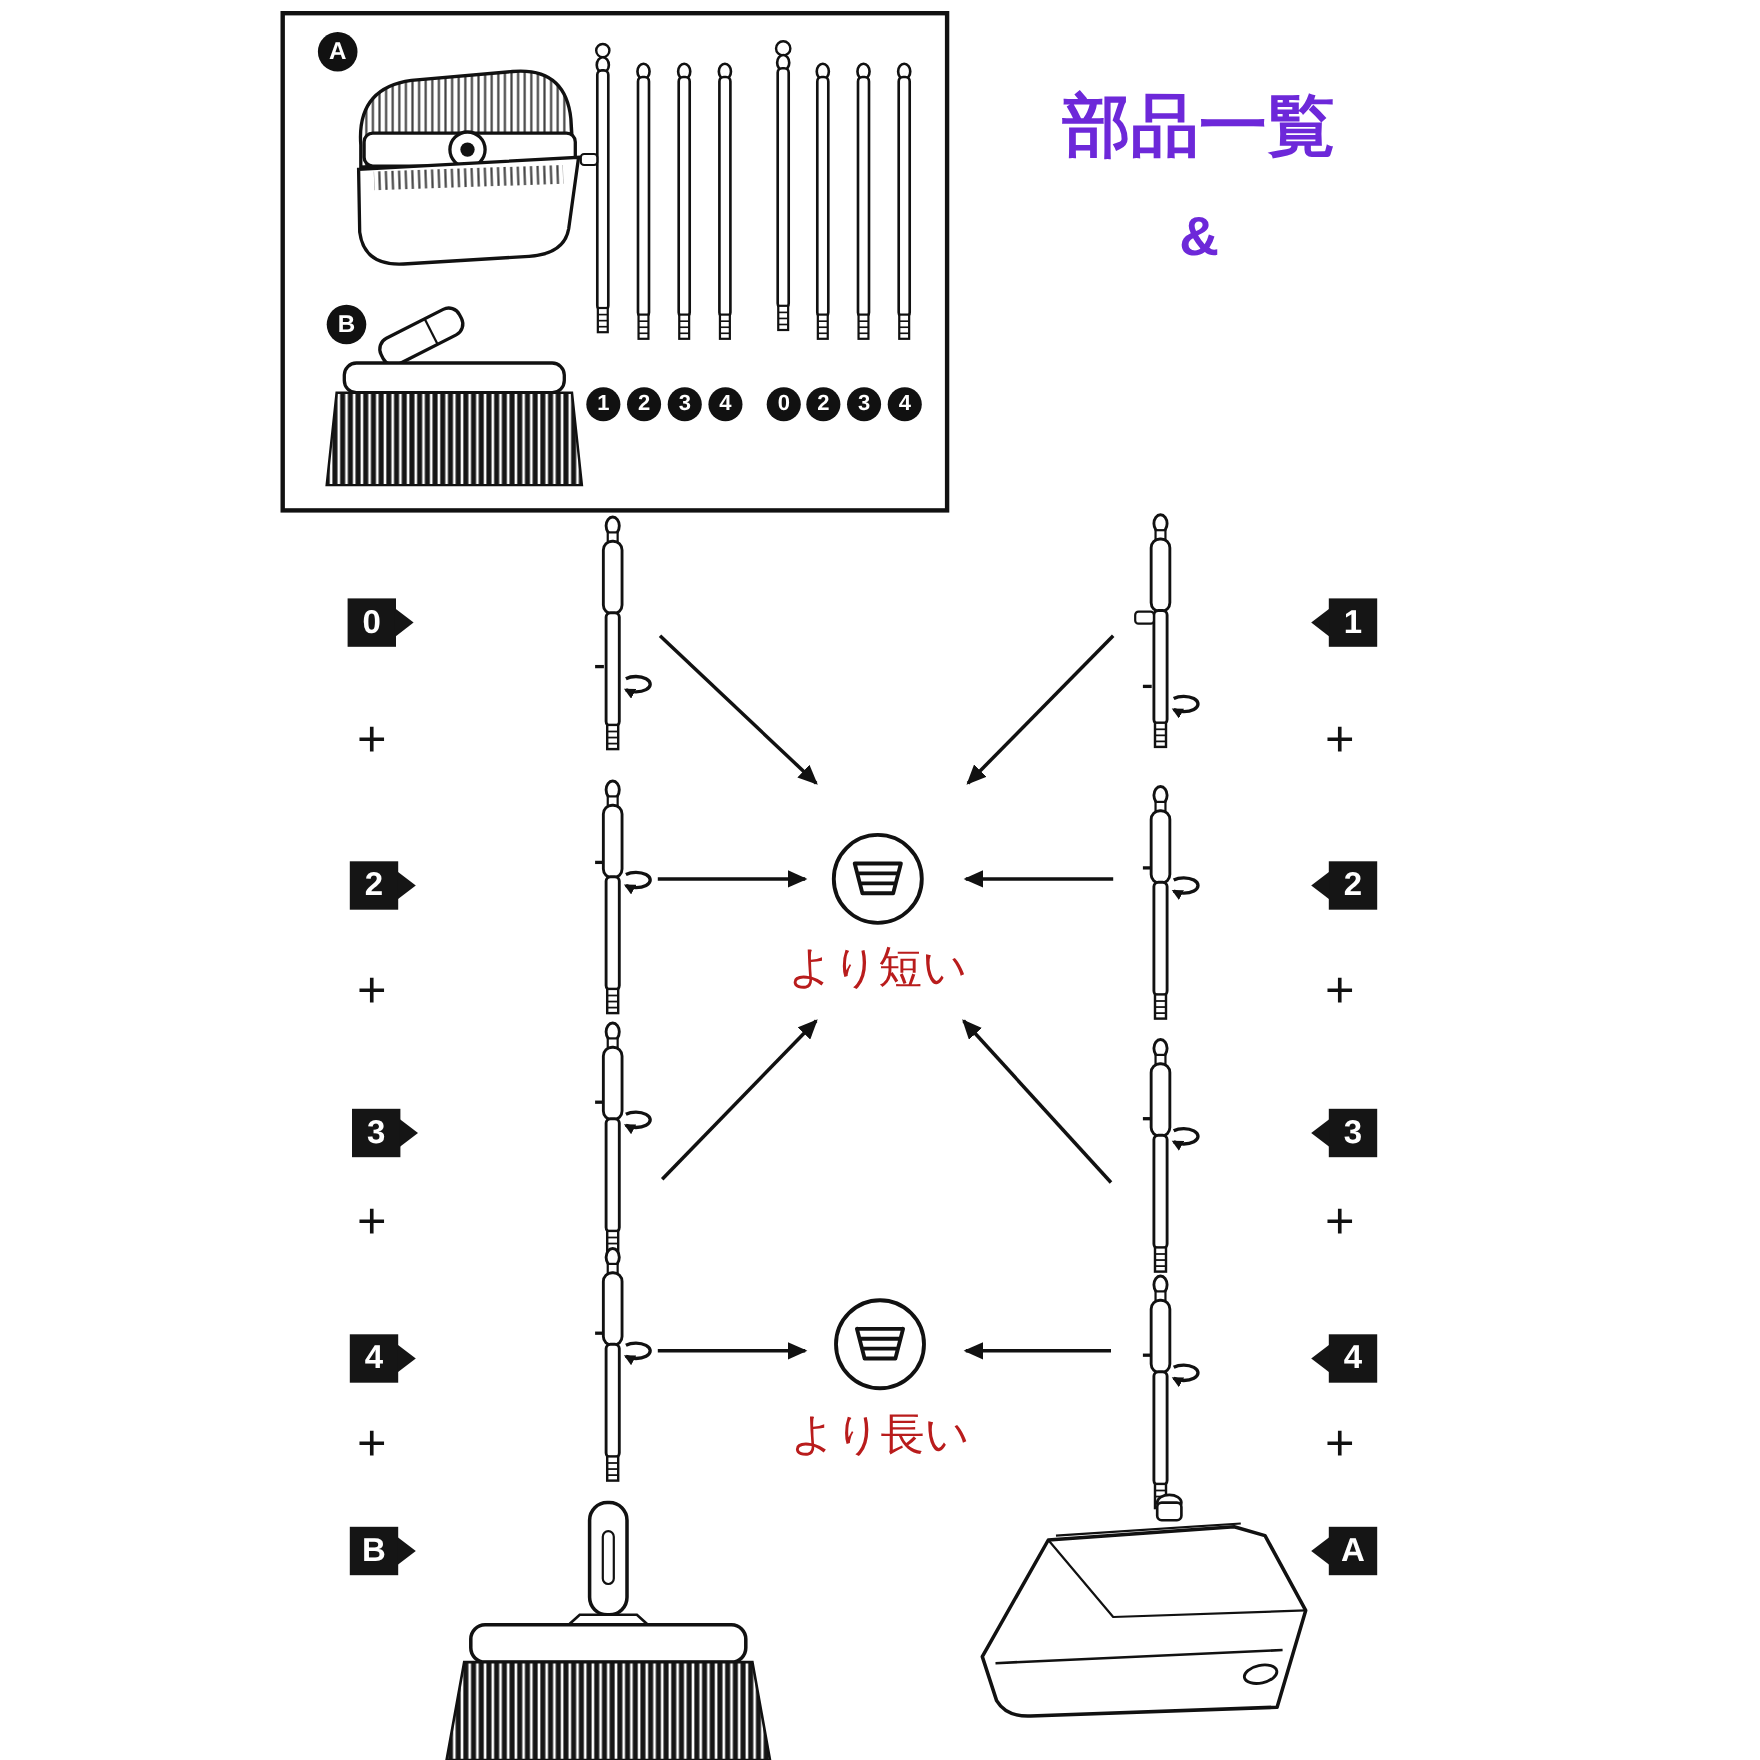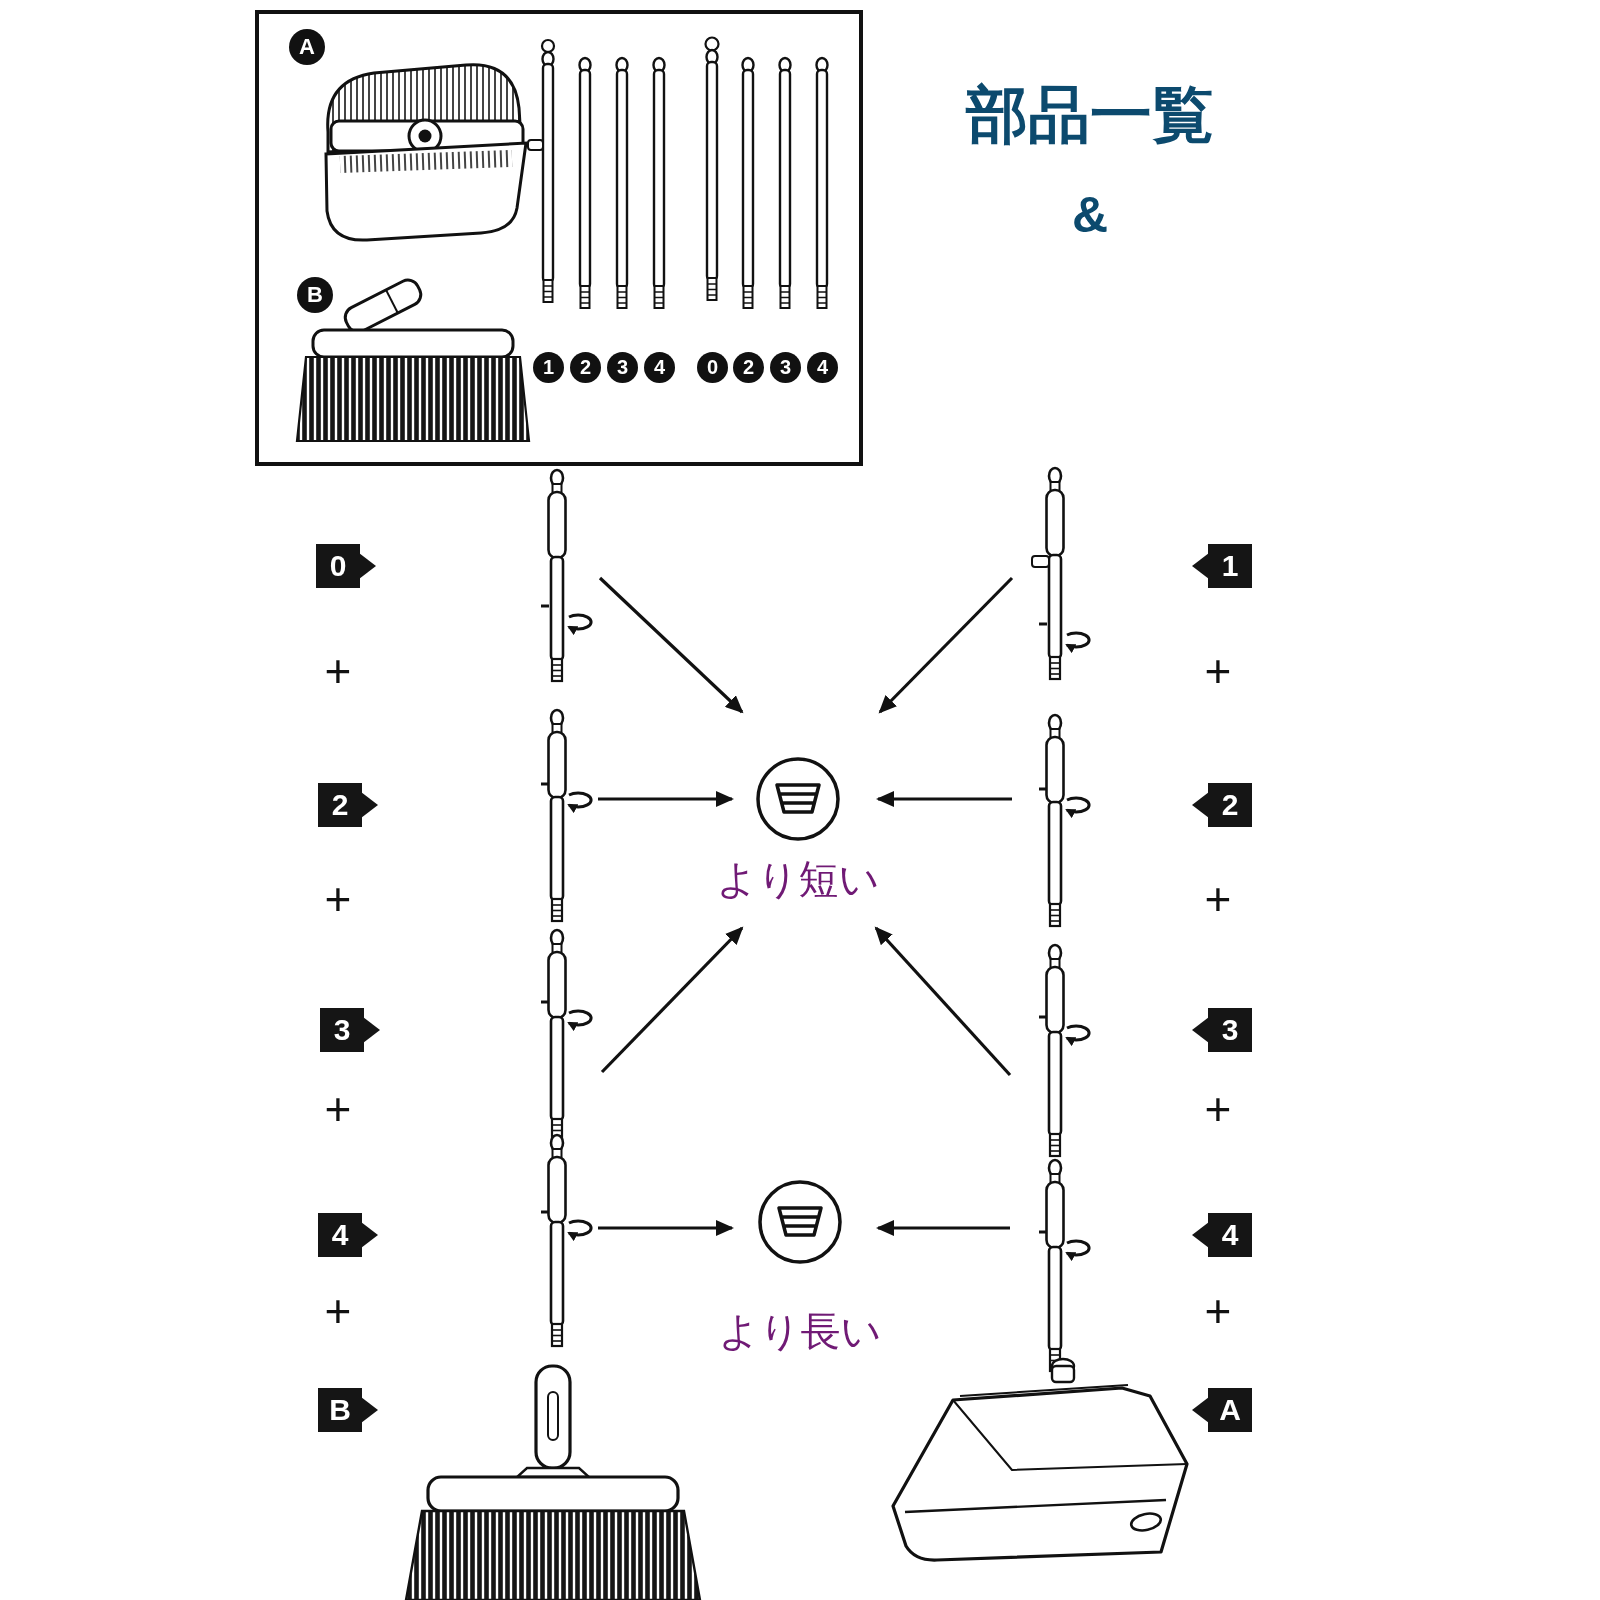--- a/index.html
+++ b/index.html
@@ -1,35 +1,35 @@
 <!DOCTYPE html>
 <html><head>
 <meta charset="utf-8">
 <style>
   html,body{margin:0;padding:0;background:#fff;}
   .page{position:relative;width:1600px;height:1600px;background:#fff;overflow:hidden;
         font-family:"Liberation Sans","DejaVu Sans",sans-serif;color:#111;}
   .art{position:absolute;left:0;top:0;}
   .parts-border{position:absolute;left:255px;top:10px;width:600px;height:448px;border:4px solid #111;background:transparent;}
   .title-block{position:absolute;left:840px;top:84px;width:500px;text-align:center;}
-  .title-line{font-weight:bold;color:#0c4a6e;}
+  .title-line{font-weight:bold;color:#6d28d9;}
   .title-main{font-size:62px;line-height:1.0;margin:0 0 44px 0;}
   .title-amp{font-size:50px;line-height:1.0;margin:0 0 40px 0;}
   .tag{position:absolute;width:44px;height:44px;background:#151515;color:#fff;font-weight:bold;
        font-size:30px;display:flex;align-items:center;justify-content:center;}
   .tri-r{position:absolute;right:-16px;top:50%;transform:translateY(-50%);width:0;height:0;
          border-top:13px solid transparent;border-bottom:13px solid transparent;border-left:17px solid #151515;}
   .tri-l{position:absolute;left:-16px;top:50%;transform:translateY(-50%);width:0;height:0;
          border-top:13px solid transparent;border-bottom:13px solid transparent;border-right:17px solid #151515;}
   .plus{position:absolute;width:44px;text-align:center;font-size:46px;font-weight:500;line-height:1;color:#111;}
   .badge{position:absolute;width:31px;height:31px;border-radius:50%;background:#111;color:#fff;
          font-weight:bold;font-size:20px;display:flex;align-items:center;justify-content:center;}
   .circ-letter{position:absolute;width:36px;height:36px;border-radius:50%;background:#111;color:#fff;
          font-weight:bold;font-size:22px;display:flex;align-items:center;justify-content:center;}
-  .caption{position:absolute;font-size:40px;color:#701a75;text-align:center;width:200px;}
+  .caption{position:absolute;font-size:40px;color:#b91c1c;text-align:center;width:200px;}
 </style>
 </head>
 <body>
 
 <div class="page">
 
   <svg class="art" width="1600" height="1600" viewBox="0 0 1600 1600">
     <defs>
       <marker id="ah" markerUnits="userSpaceOnUse" markerWidth="20" markerHeight="16" refX="16" refY="8" orient="auto">
         <path d="M0,0 L18,8 L0,16 Z" fill="#111"></path>
@@ -238,15 +238,15 @@
       <span>4</span>
       <span class="tri-l"></span>
     </div>
   <div class="plus" style="left:1196px;top:1288px;">+</div>
   <div class="tag" style="left:1208px;top:1388px;">
       <span>A</span>
       <span class="tri-l"></span>
     </div>
 
   <div class="caption" style="left:698px;top:852px;">より短い</div>
-  <div class="caption" style="left:700px;top:1276px;margin-top:28px;">より長い</div>
+  <div class="caption" style="left:700px;top:1276px;">より長い</div>
 
 </div>
 
 </body></html>

